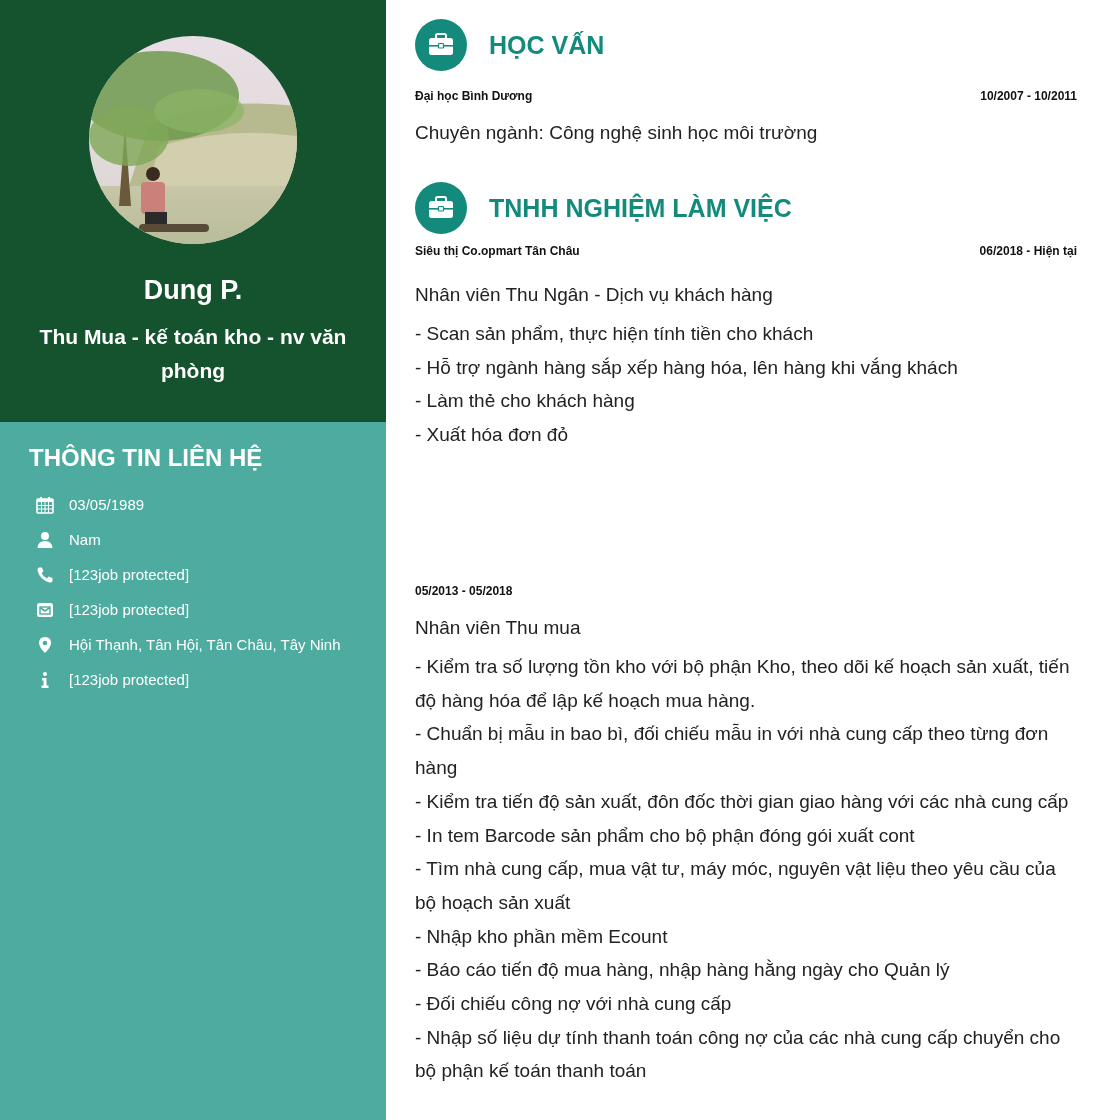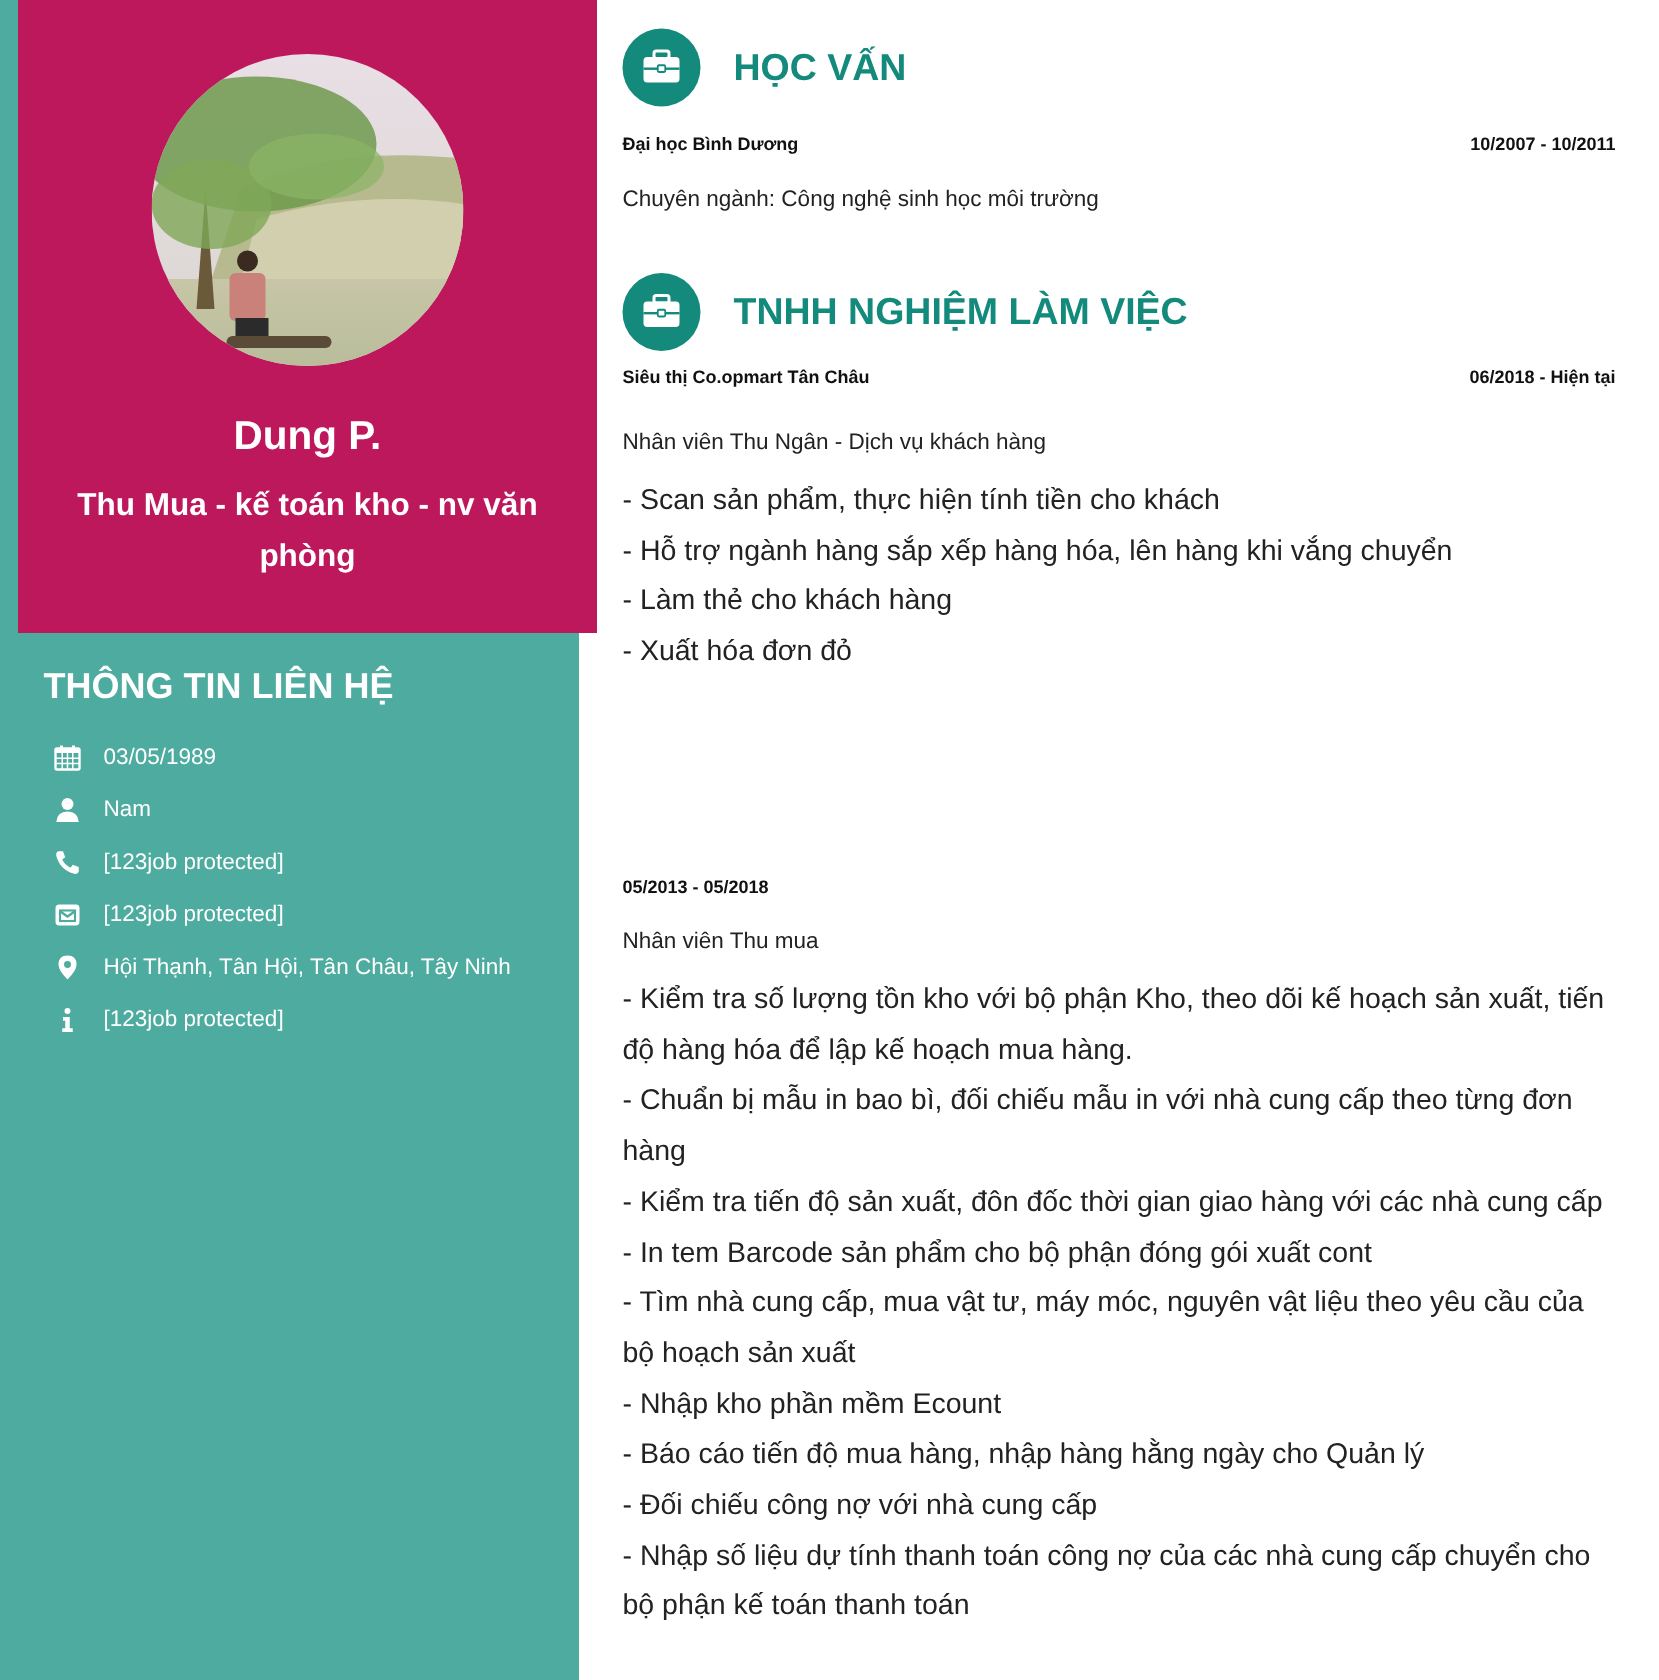--- a/index.html
+++ b/index.html
@@ -1,20 +1,20 @@
 <!DOCTYPE html>
 <html><head>
 <meta charset="utf-8">
 <style>
   * { box-sizing: border-box; margin: 0; padding: 0; }
   html, body { width: 1106px; height: 1120px; overflow: hidden; background: #ffffff; }
   body { font-family: "Liberation Sans", "DejaVu Sans", sans-serif; color: #1a1a1a; position: relative; }
 
   .sidebar { position: absolute; left: 0; top: 0; width: 386px; height: 1120px; background: #4dab9f; }
-  .sidebar-top { position: absolute; left: 12px; top: 0; width: 386px; height: 422px; background: #be185d; }
+  .sidebar-top { position: absolute; left: 0; top: 0; width: 386px; height: 422px; background: #14532d; }
 
   .avatar { position: absolute; left: 89px; top: 36px; width: 208px; height: 208px; border-radius: 50%; overflow: hidden; }
   .avatar svg { width: 100%; height: 100%; display: block; }
 
   .name { position: absolute; left: 0; width: 386px; top: 272px; text-align: center; color: #fff; font-weight: bold; font-size: 27px; line-height: 36px; }
   .headline { position: absolute; left: 20px; width: 346px; top: 320px; text-align: center; color: #fff; font-weight: bold; font-size: 21px; line-height: 34px; }
 
   .contact-title { position: absolute; left: 29px; top: 443px; color: #fff; font-weight: bold; font-size: 24px; line-height: 30px; }
   .contact-list { position: absolute; left: 33px; top: 490px; width: 330px; list-style: none; }
   .contact-item { display: flex; align-items: flex-start; color: #fff; font-size: 15px; line-height: 30px; margin-bottom: 5px; }
@@ -23,21 +23,21 @@
   .contact-item .ci-text { flex: 1; }
 
   .main { position: absolute; left: 415px; top: 0; width: 662px; }
 
   .section-head { position: absolute; left: 0; display: flex; align-items: center; }
   .section-icon { width: 52px; height: 52px; border-radius: 50%; background: #138a7c; display: flex; align-items: center; justify-content: center; }
   .section-icon svg { width: 28px; height: 28px; }
   .section-title { margin-left: 22px; color: #138a7c; font-weight: bold; font-size: 25px; line-height: 30px; }
 
   .entry-head { position: absolute; left: 0; width: 662px; display: flex; justify-content: space-between; font-weight: bold; font-size: 12px; line-height: 26px; color: #111; }
-  .line { position: absolute; left: 0; width: 662px; font-size: 15px; line-height: 33.7px; color: #222; }
+  .line { position: absolute; left: 0; width: 662px; font-size: 19px; line-height: 33.7px; color: #222; }
   .block { position: absolute; left: 0; width: 662px; font-size: 19px; line-height: 33.7px; color: #222; }
   .block p { margin: 0; }
 </style>
 </head>
 <body>
 
 <aside class="sidebar">
   <div class="sidebar-top">
     <div class="avatar">
       <svg viewBox="0 0 208 208">
@@ -163,21 +163,21 @@
     <span class="section-title">TNHH NGHIỆM LÀM VIỆC</span>
   </div>
 
   <div class="entry-head" style="top:238px;">
     <span>Siêu thị Co.opmart Tân Châu</span>
     <span>06/2018 - Hiện tại</span>
   </div>
   <div class="line" style="top:278px;">Nhân viên Thu Ngân - Dịch vụ khách hàng</div>
   <div class="block" style="top:317px;">
     <p>- Scan sản phẩm, thực hiện tính tiền cho khách</p>
-    <p>- Hỗ trợ ngành hàng sắp xếp hàng hóa, lên hàng khi vắng chuyển</p>
+    <p>- Hỗ trợ ngành hàng sắp xếp hàng hóa, lên hàng khi vắng khách</p>
     <p>- Làm thẻ cho khách hàng</p>
     <p>- Xuất hóa đơn đỏ</p>
   </div>
 
   <div class="entry-head" style="top:578px;">
     <span>05/2013 - 05/2018</span>
   </div>
   <div class="line" style="top:611px;">Nhân viên Thu mua</div>
   <div class="block" style="top:650px;">
     <p>- Kiểm tra số lượng tồn kho với bộ phận Kho, theo dõi kế hoạch sản xuất, tiến độ hàng hóa để lập kế hoạch mua hàng.</p>

